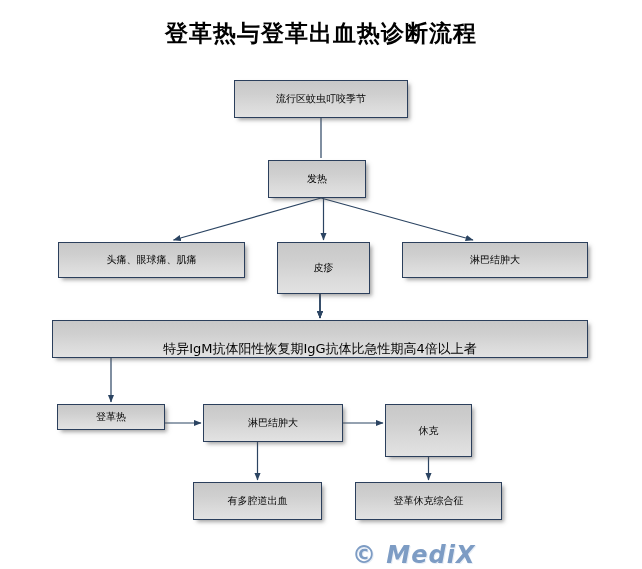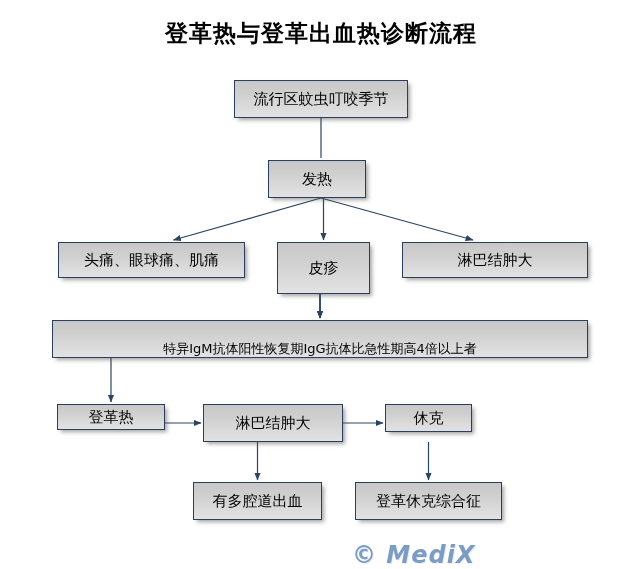--- a/index.html
+++ b/index.html
@@ -30,21 +30,21 @@
   .node {
     position: absolute;
     box-sizing: border-box;
     border: 1px solid #2b3f5c;
     background: linear-gradient(to bottom, #c8c8c8 0%, #cfcfcf 35%, #dadada 70%, #e2e2e2 100%);
     box-shadow: 3px 3px 4px -1px rgba(90,90,90,0.55);
     display: flex;
     align-items: center;
     justify-content: center;
     color: #000000;
-    font-size: 15px;
+    font-size: 10px;
     line-height: 1.2;
     white-space: nowrap;
   }
   .node.wide { font-size: 13px; }
   svg#edges {
     position: absolute;
     left: 0;
     top: 0;
     width: 642px;
     height: 569px;
@@ -110,21 +110,21 @@
       </div>
       <div class="node wide" style="left: 52px; top: 320px; width: 536px; height: 38px; align-items: flex-end;">
         <span>特异IgM抗体阳性恢复期IgG抗体比急性期高4倍以上者</span>
       </div>
       <div class="node" style="left: 57px; top: 404px; width: 108px; height: 26px;">
         <span>登革热</span>
       </div>
       <div class="node" style="left: 203px; top: 404px; width: 140px; height: 38px;">
         <span>淋巴结肿大</span>
       </div>
-      <div class="node" style="left: 385px; top: 404px; width: 87px; height: 28px;">
+      <div class="node" style="left: 385px; top: 404px; width: 87px; height: 53px;">
         <span>休克</span>
       </div>
       <div class="node" style="left: 193px; top: 482px; width: 129px; height: 38px;">
         <span>有多腔道出血</span>
       </div>
       <div class="node" style="left: 355px; top: 482px; width: 147px; height: 38px;">
         <span>登革休克综合征</span>
       </div>
     </div>
 

